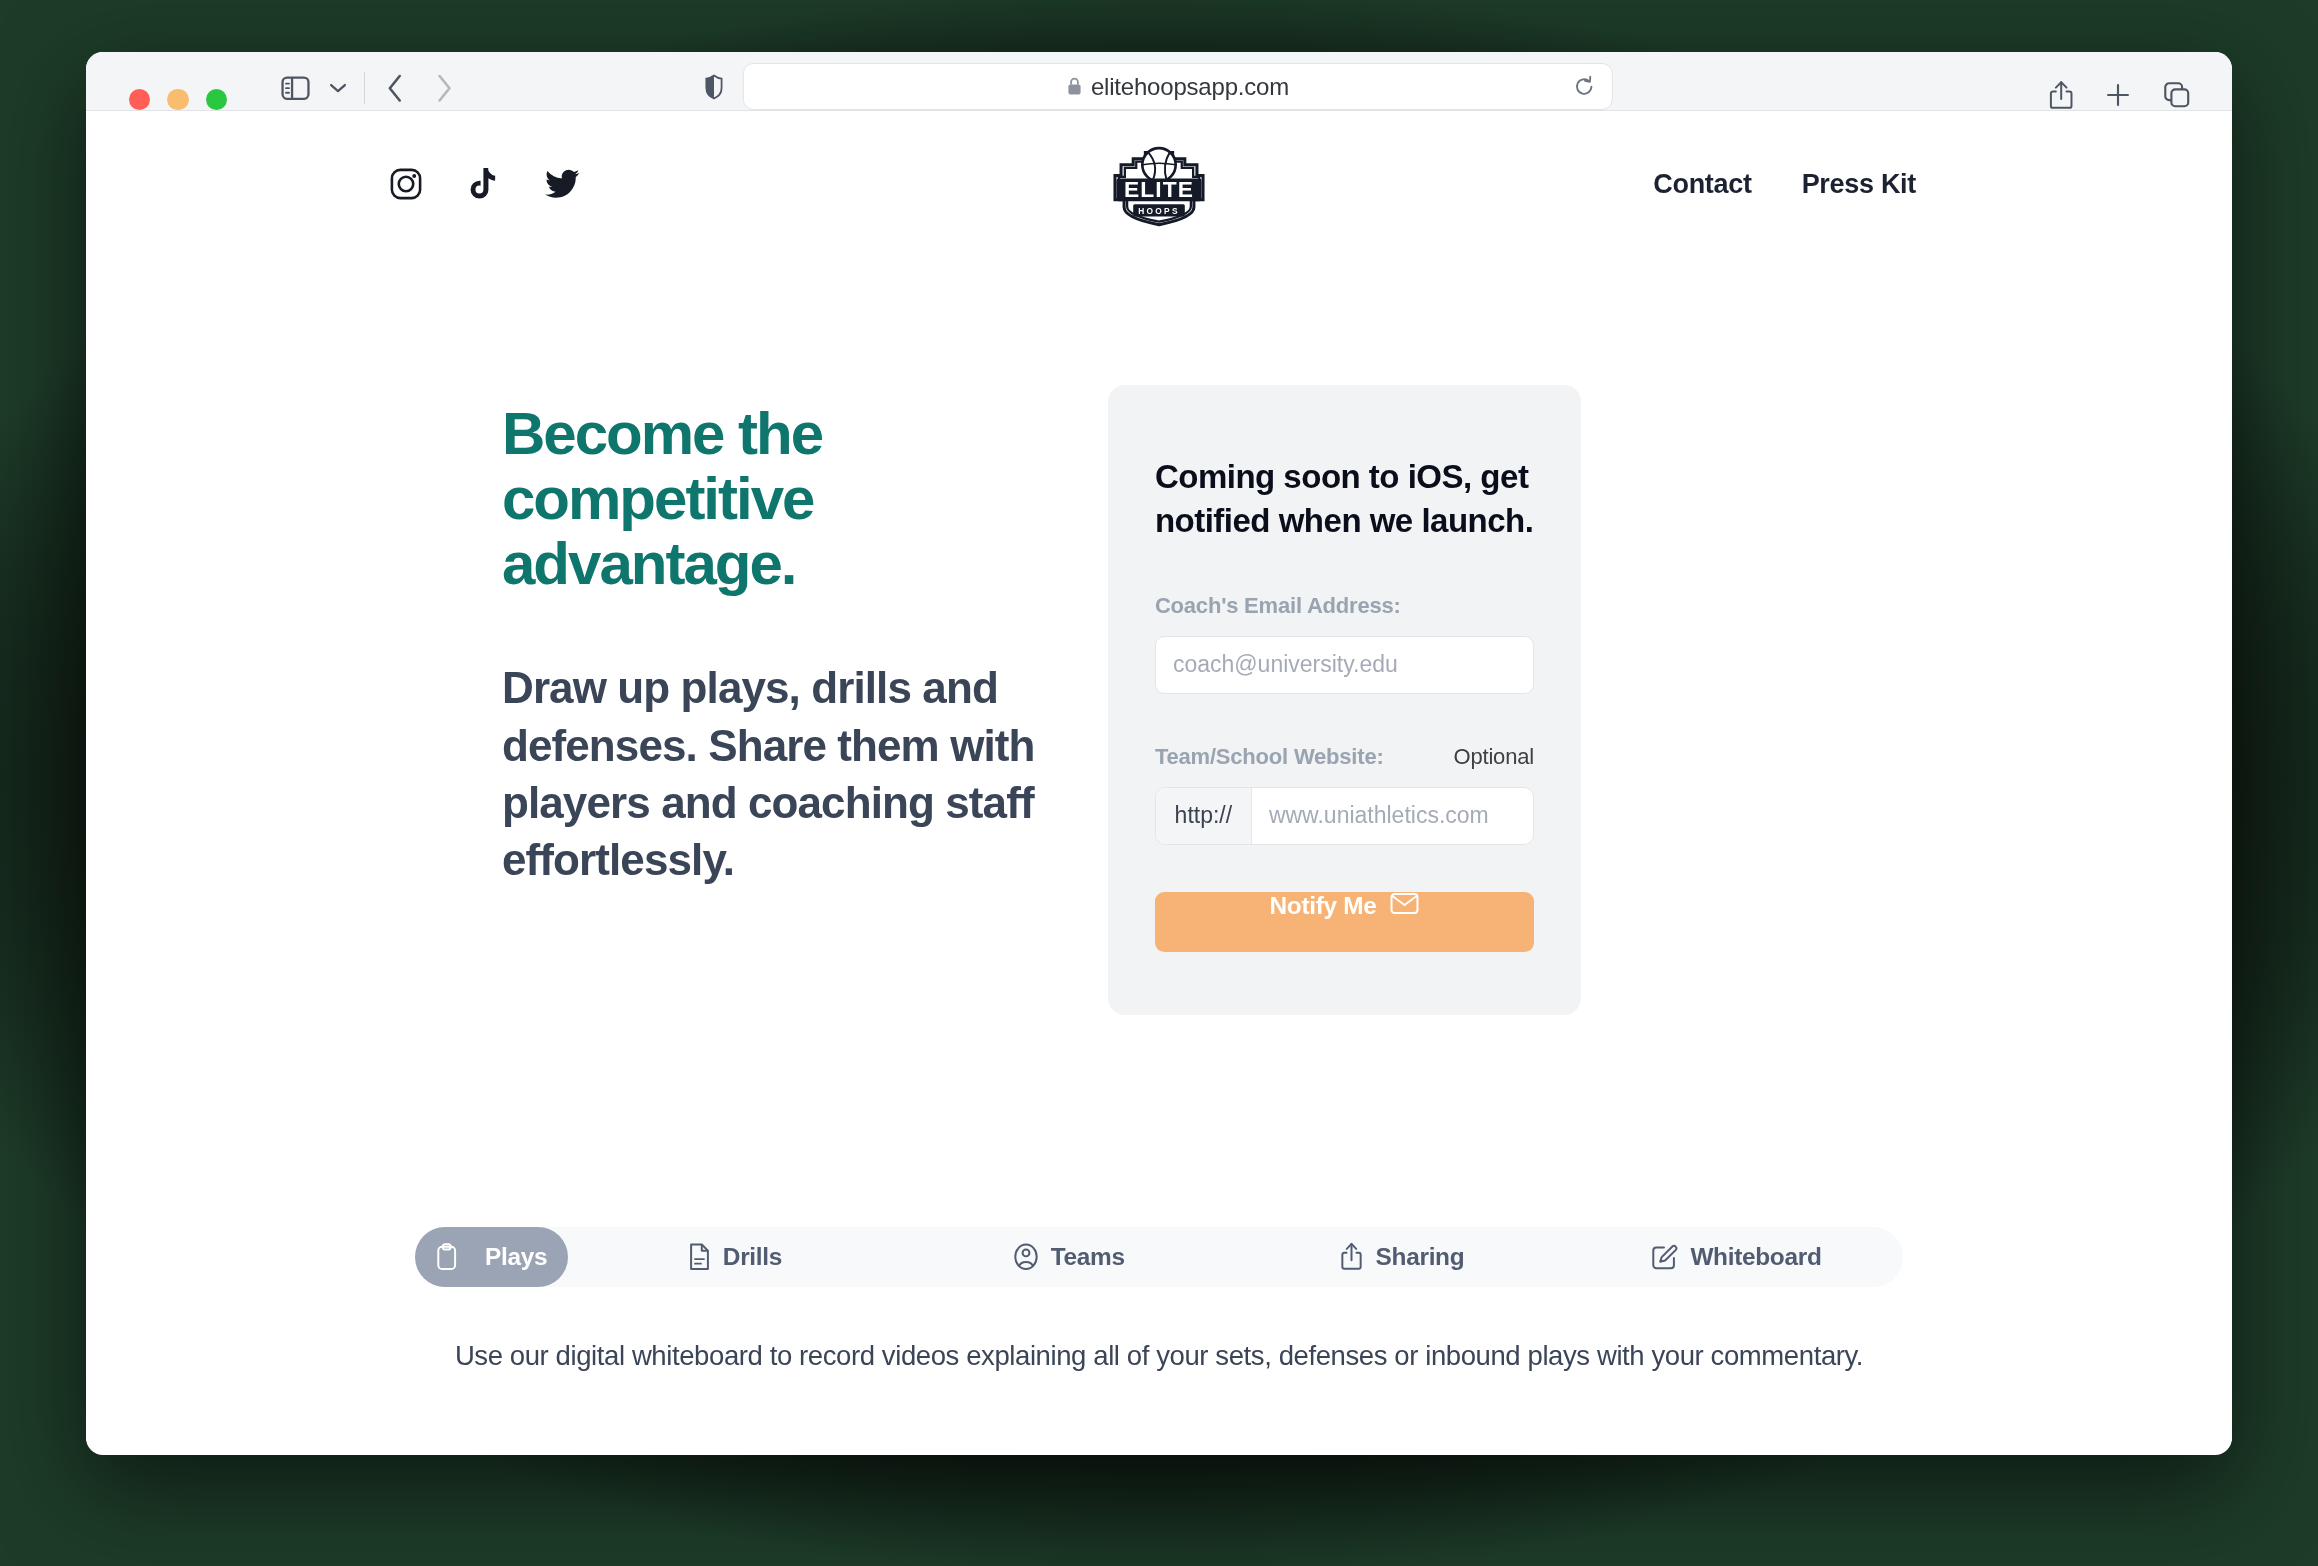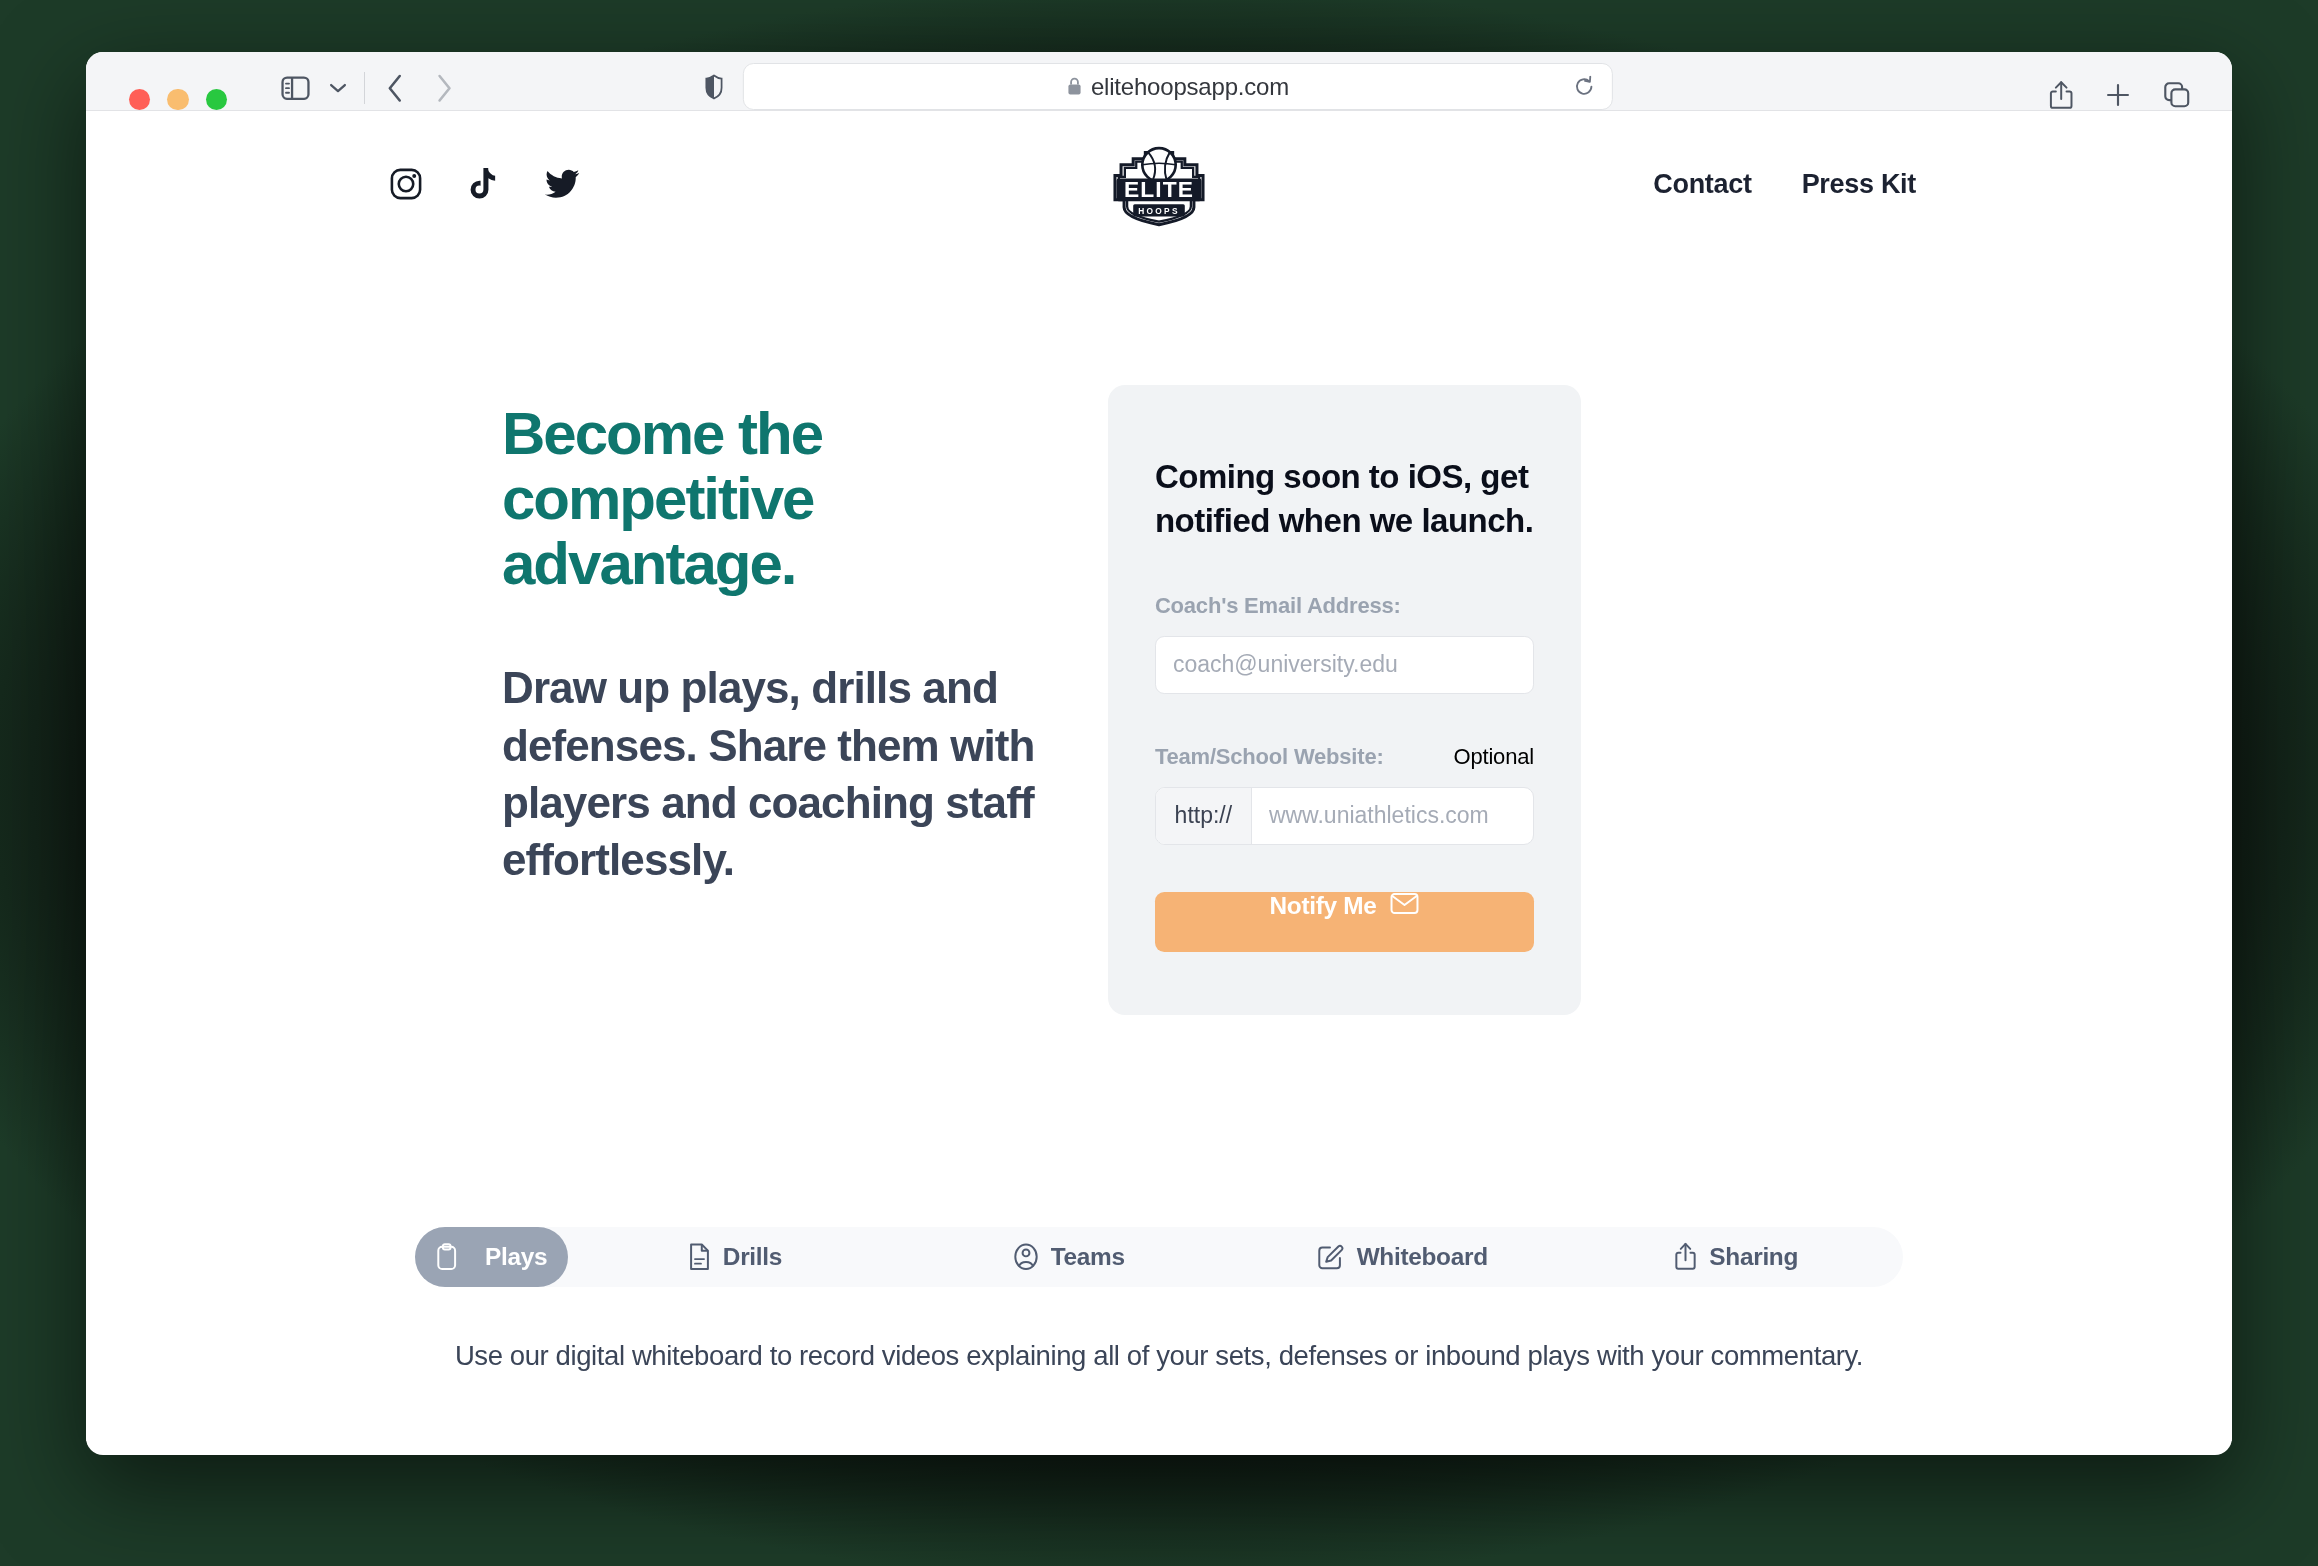--- a/index.html
+++ b/index.html
@@ -242,21 +242,21 @@
   }
   .field-label {
     font-size: 22px;
     font-weight: 700;
     color: #9aa3b0;
     letter-spacing: -0.2px;
   }
   .field-optional {
     font-size: 22px;
     font-weight: 400;
-    color: #000000;
+    color: #404040;
     letter-spacing: -0.2px;
   }
 
   .text-input {
     width: 100%;
     height: 58px;
     background: #ffffff;
     border: 0.8px solid #e3e5e9;
     border-radius: 9.2px;
     padding: 0 17px;
@@ -586,39 +586,39 @@
               <ellipse cx="17" cy="18" rx="14" ry="16" stroke="currentColor" stroke-width="2.6" fill="none"></ellipse>
               <circle cx="17" cy="13" r="4.5" stroke="currentColor" stroke-width="2.6" fill="none"></circle>
               <path d="M7.5 31 A10 9 0 0 1 26.5 31" stroke="currentColor" stroke-width="2.6" fill="none"></path>
             </svg>
           </span>
           <span class="tab-label">Teams</span>
         </div>
 
         <div class="tab-item">
           <span class="tab-icon">
-            <svg width="27.5" height="27.5" viewBox="0 0 36 36" fill="none">
-              <path d="M30 19.5 V29 A4 4 0 0 1 26 33 H7 A4 4 0 0 1 3 29 V10 A4 4 0 0 1 7 6 H17" stroke="currentColor" stroke-width="2.6" stroke-linecap="round" fill="none"></path>
-              <path d="M12 24.5 L14 18.5 L28 4.5 A3.2 3.2 0 0 1 32.5 9 L18.5 23 Z" stroke="currentColor" stroke-width="2.6" stroke-linejoin="round" fill="none"></path>
-            </svg>
-          </span>
-          <span class="tab-label">Whiteboard</span>
-        </div>
-
-        <div class="tab-item">
-          <span class="tab-icon">
             <svg width="23" height="29" viewBox="0 0 30 38" fill="none">
               <path d="M8.5 14 H5.5 A2.5 2.5 0 0 0 3 16.5 V32.5 A2.5 2.5 0 0 0 5.5 35 H24.5 A2.5 2.5 0 0 0 27 32.5 V16.5 A2.5 2.5 0 0 0 24.5 14 H21.5" stroke="currentColor" stroke-width="2.6" stroke-linecap="round" fill="none"></path>
               <line x1="15" y1="2.5" x2="15" y2="24" stroke="currentColor" stroke-width="2.6" stroke-linecap="round"></line>
               <path d="M8.8 9 L15 2.5 L21.2 9" stroke="currentColor" stroke-width="2.6" stroke-linecap="round" stroke-linejoin="round" fill="none"></path>
             </svg>
           </span>
           <span class="tab-label">Sharing</span>
         </div>
 
+        <div class="tab-item">
+          <span class="tab-icon">
+            <svg width="27.5" height="27.5" viewBox="0 0 36 36" fill="none">
+              <path d="M30 19.5 V29 A4 4 0 0 1 26 33 H7 A4 4 0 0 1 3 29 V10 A4 4 0 0 1 7 6 H17" stroke="currentColor" stroke-width="2.6" stroke-linecap="round" fill="none"></path>
+              <path d="M12 24.5 L14 18.5 L28 4.5 A3.2 3.2 0 0 1 32.5 9 L18.5 23 Z" stroke="currentColor" stroke-width="2.6" stroke-linejoin="round" fill="none"></path>
+            </svg>
+          </span>
+          <span class="tab-label">Whiteboard</span>
+        </div>
+
       </div>
 
       <div class="feature-desc">Use our digital whiteboard to record videos explaining all of your sets, defenses or inbound plays with your commentary.</div>
     </div>
 
   </div>
 </div>
 
 
 </body></html>

